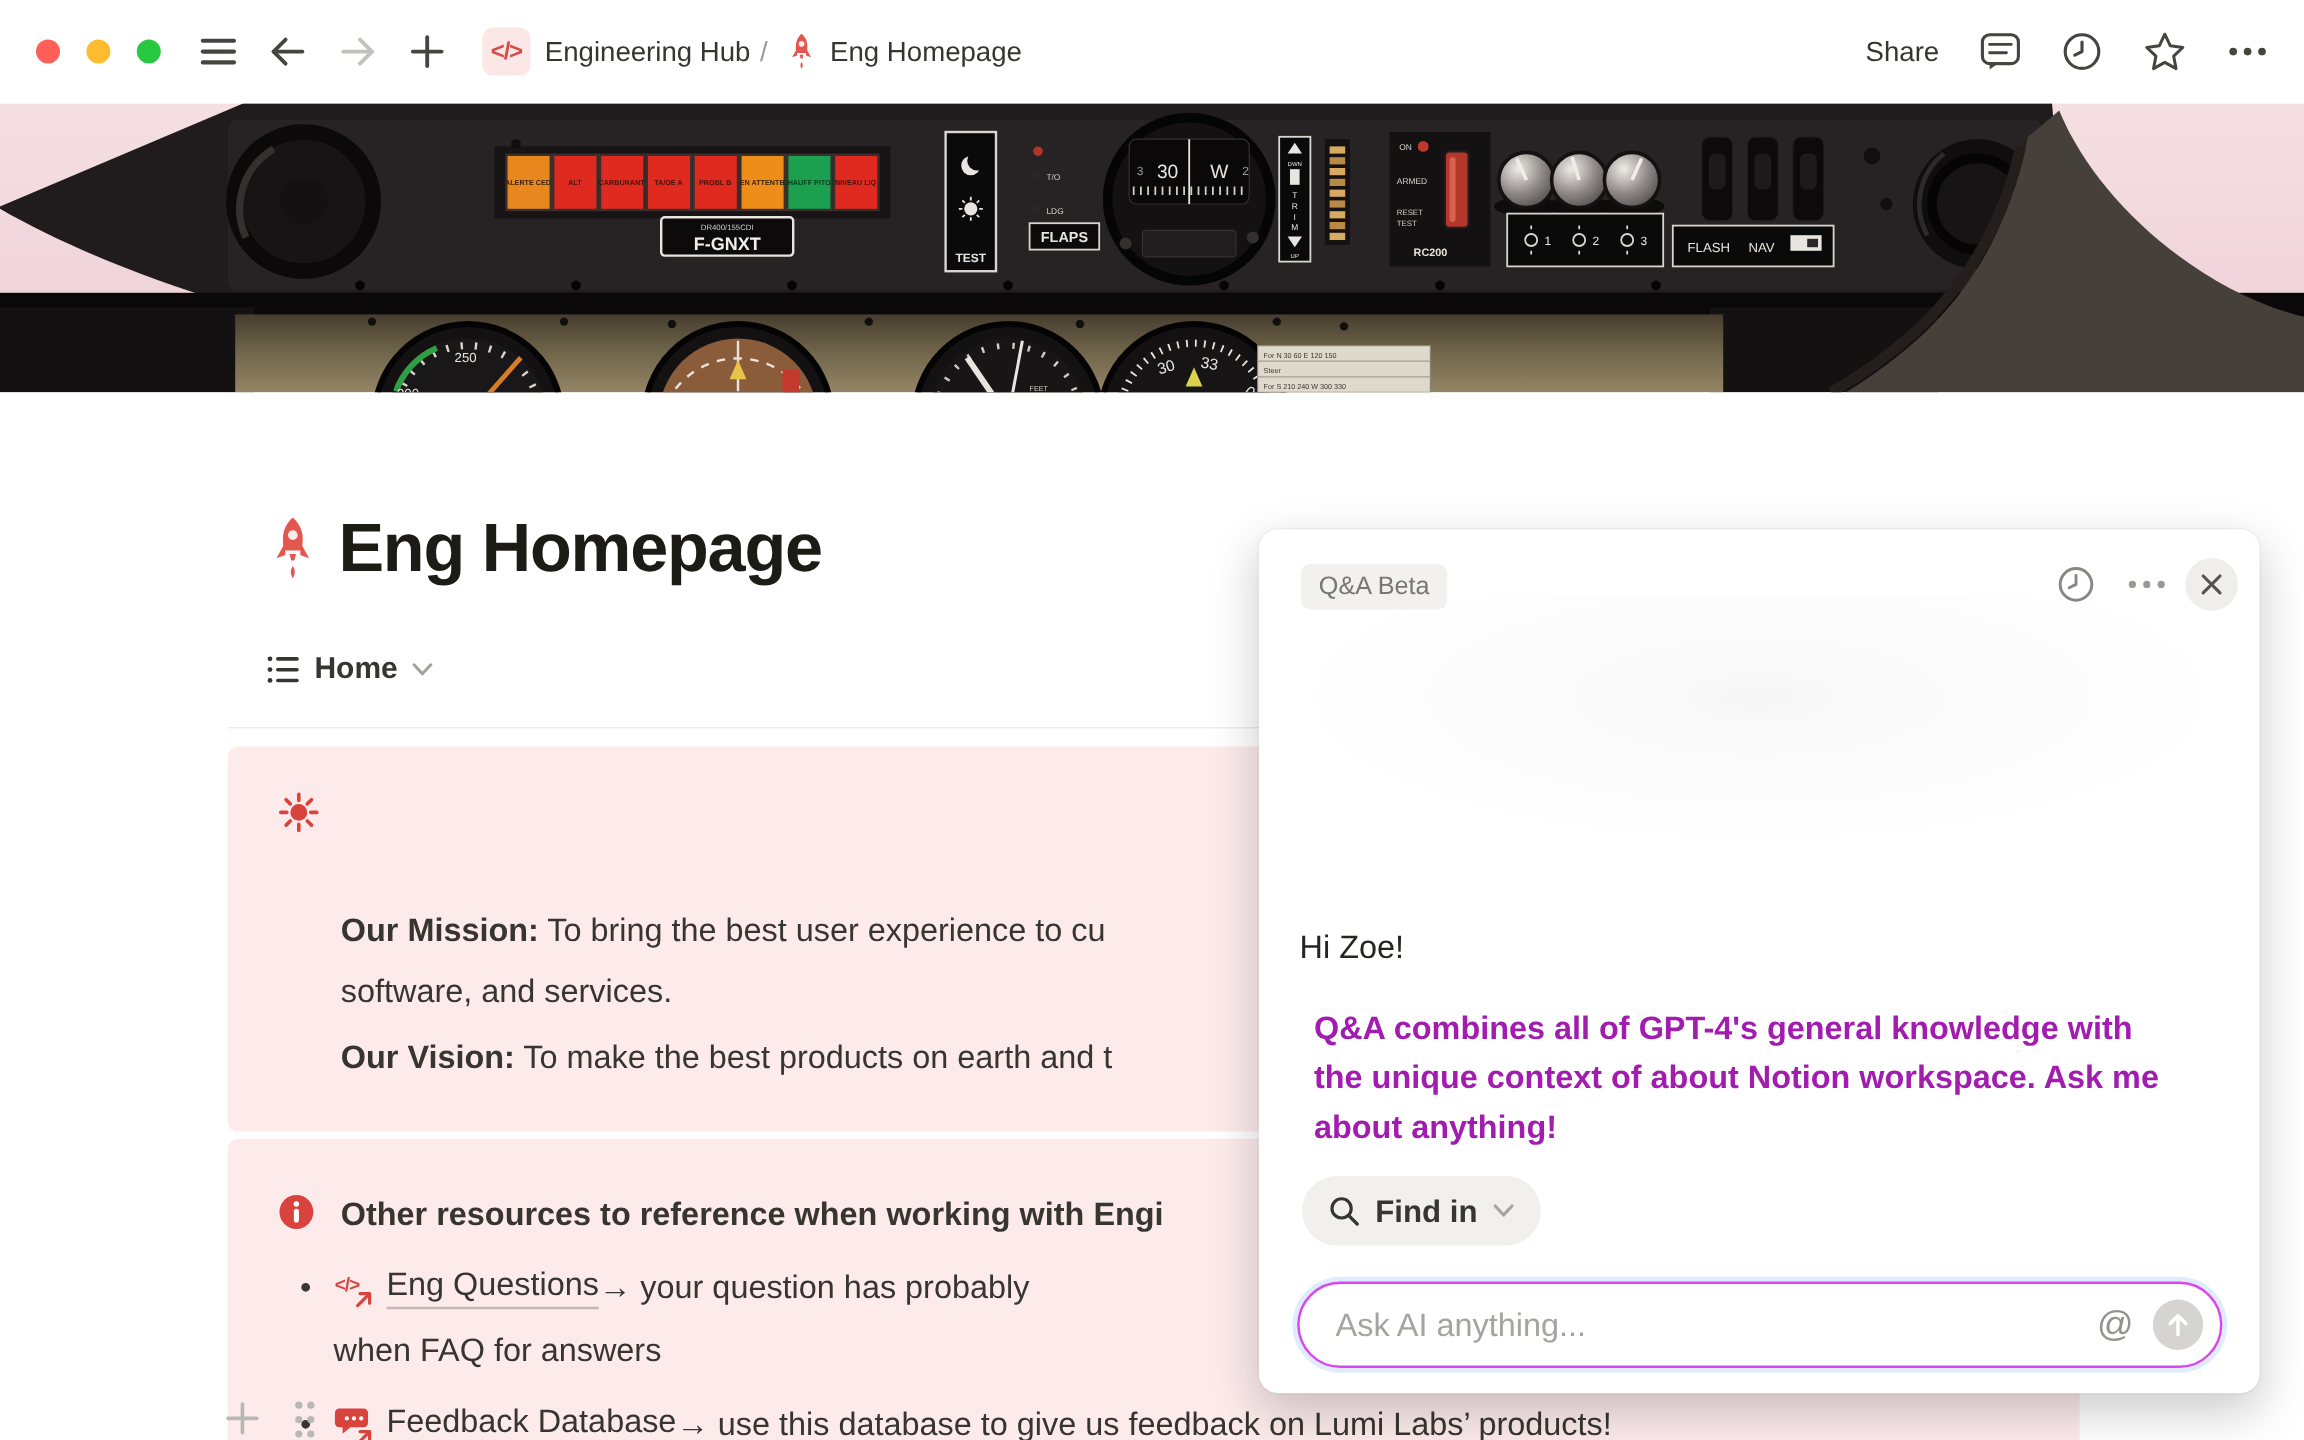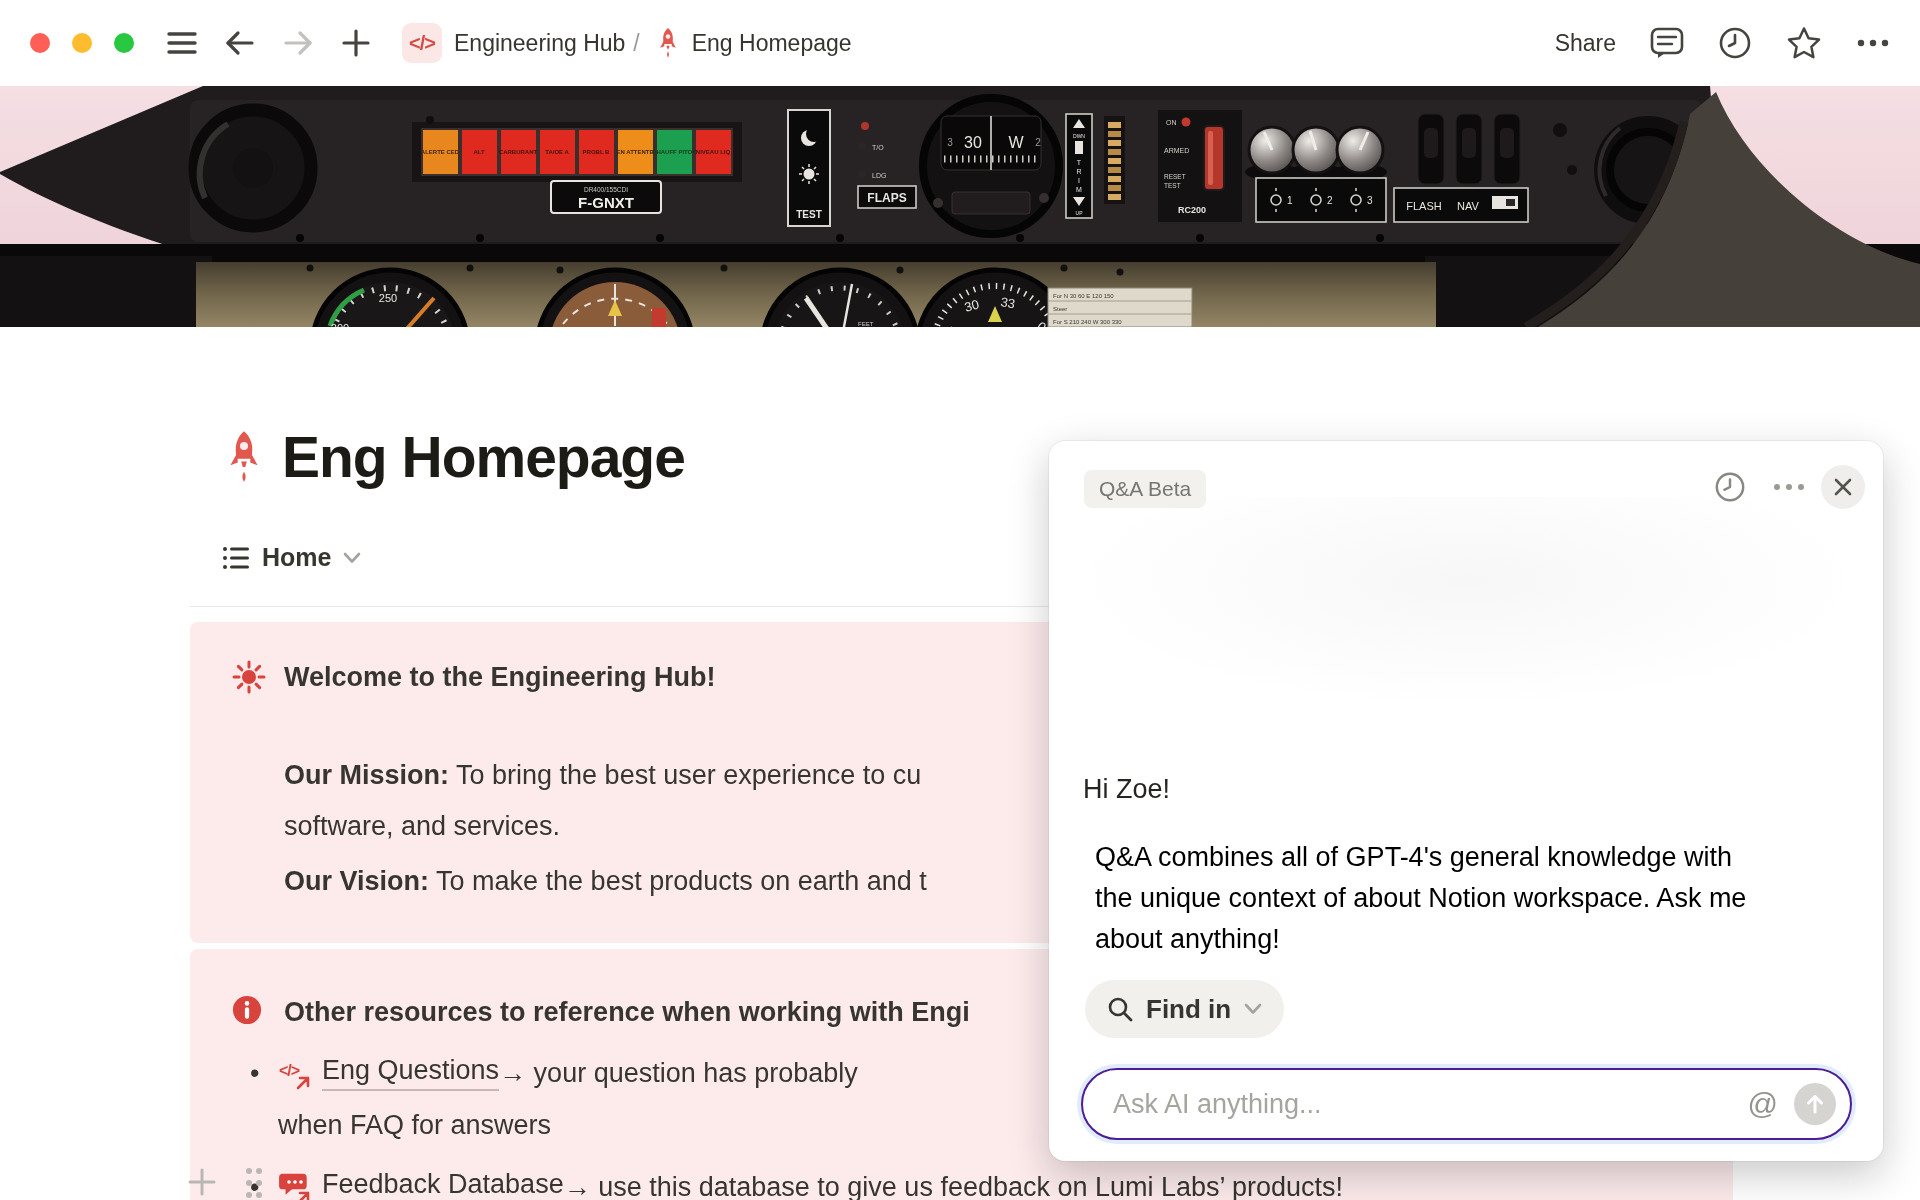--- a/index.html
+++ b/index.html
@@ -64,26 +64,26 @@
     box-shadow:0 0 0 1px rgba(15,15,15,.05), 0 14px 40px rgba(15,15,15,.22); }
   .qa-ghost { position:absolute; left:22px; top:56px; width:790px; height:210px; border-radius:18px;
     background:radial-gradient(ellipse at 50% 40%, rgba(120,120,125,.06), rgba(255,255,255,0) 70%); }
   .qa-badge { position:absolute; left:35px; top:29px; background:#f2f1ee; color:#78766f;
     font-size:21px; padding:7px 15px; border-radius:8px; }
   .qa-clock { position:absolute; left:665px; top:30px; width:32px; height:32px; cursor:pointer; }
   .qa-dots  { position:absolute; left:722px; top:30px; width:36px; height:32px; cursor:pointer; }
   .qa-close { position:absolute; left:772px; top:24px; width:44px; height:44px; border-radius:50%;
     background:#efeeec; display:flex; align-items:center; justify-content:center; cursor:pointer; }
   .qa-hi   { position:absolute; left:34px; top:333px; font-size:27px; color:#262521; }
-  .qa-desc { position:absolute; left:46px; top:396px; font-size:27px; line-height:41px; color:#000000; }
+  .qa-desc { position:absolute; left:46px; top:396px; font-size:27px; line-height:41px; color:#a21caf;font-weight:bold; }
   .qa-findin { position:absolute; left:36px; top:539px; height:58px; border-radius:29px;
     background:#f1f0ed; display:flex; align-items:center; gap:13px; padding:0 22px; cursor:pointer; }
   .qa-findin .label { font-size:26px; font-weight:700; color:#37352f; }
   .qa-input-wrap { position:absolute; left:32px; top:627px; width:771px; height:72px;
-    border:2px solid #4c1d95; border-radius:37px; background:#fff;
+    border:2px solid #d946ef; border-radius:37px; background:#fff;
     box-shadow:0 0 0 4px rgba(158,197,244,.32); display:flex; align-items:center; padding:0 14px 0 30px; }
   .qa-input { flex:1; border:none; outline:none; font-size:27px; color:#37352f; background:transparent;
     font-family:"Liberation Sans", sans-serif; }
   .qa-input::placeholder { color:#a5a49f; }
   .qa-at { font-size:30px; color:#94928d; margin-right:16px; cursor:pointer; }
   .qa-send { width:42px; height:42px; border-radius:50%; background:#d5d4d1; display:flex;
     align-items:center; justify-content:center; cursor:pointer; }
 
   svg { display:block; }
 </style>
@@ -474,21 +474,20 @@
         <line x1="17" y1="2" x2="17" y2="7"></line>
           <line x1="17" y1="27" x2="17" y2="32"></line>
         <line x1="2" y1="17" x2="7" y2="17"></line>
           <line x1="27" y1="17" x2="32" y2="17"></line>
         <line x1="6.4" y1="6.4" x2="9.9" y2="9.9"></line>
           <line x1="24.1" y1="24.1" x2="27.6" y2="27.6"></line>
         <line x1="27.6" y1="6.4" x2="24.1" y2="9.9"></line>
           <line x1="9.9" y1="24.1" x2="6.4" y2="27.6"></line>
       </g>
     </svg>
-    <div class="co-heading c1-heading">Welcome to the Engineering Hub!</div>
     <div class="c1-mission">
       <div><span class="b">Our Mission:</span><span> To bring the best user experience to cu</span></div>
       <div>software, and services.</div>
     </div>
     <div class="c1-vision">
       <span class="b">Our Vision:</span><span> To make the best products on earth and t</span>
     </div>
   </div>
 
   <div class="callout callout-2">

